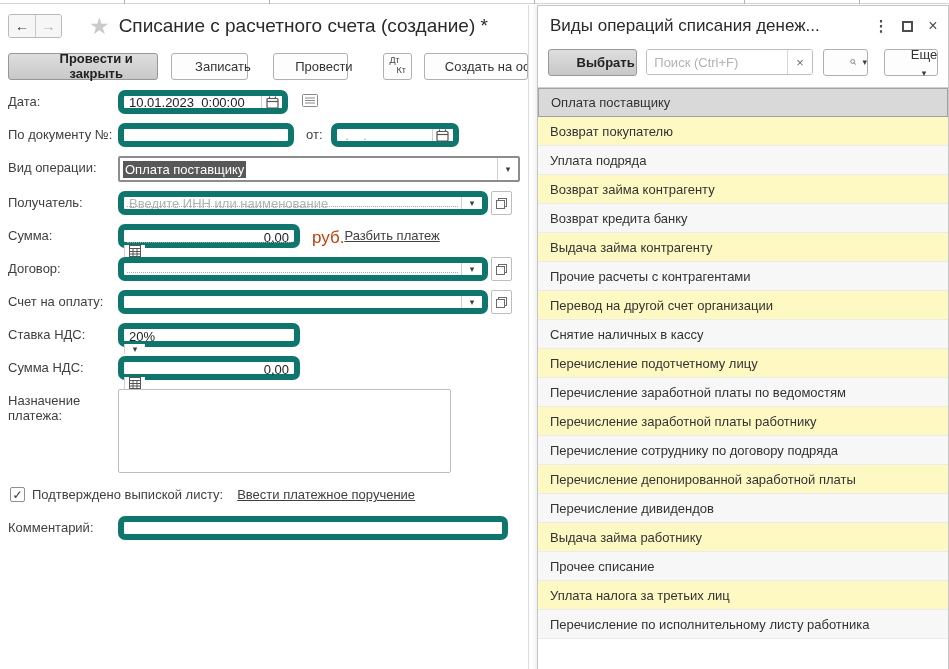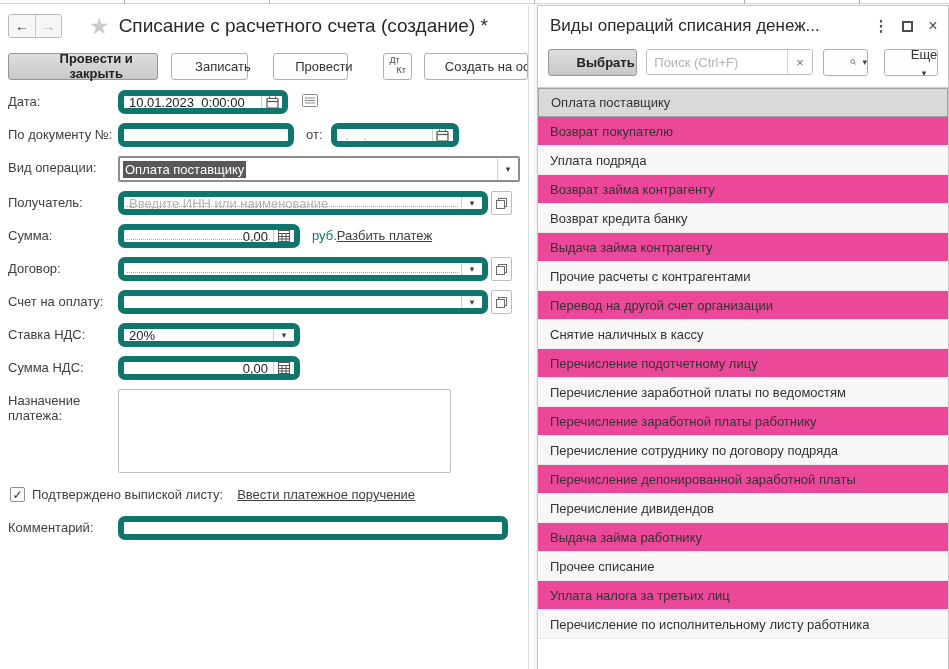--- a/index.html
+++ b/index.html
@@ -55,30 +55,30 @@
   .sec { width:21px; flex:none; border-left:1px solid #cfcfcf; display:flex; align-items:center;
     justify-content:center; color:#555; cursor:pointer; background:#fff; }
   .sec.arrow { font-size:9px; color:#3e3e3e; }
   .num { text-align:right; }
 
   .w-date { width:170px; }
   .w-docno { width:176px; }
   .w-from { width:128px; }
   .w-op { width:402px; }
   .w-ref { width:370px; }
-  .w-amt { width:182px; }
+  .w-amt { width:182px;flex-direction:column; }
 
   .fbox.focused { border:2px solid #8c8c8c; height:26px; border-radius:2px; }
   .selval { align-self:center; margin-left:3px; background:#585858; color:#fff; font-size:13px;
     padding:1px 2px; white-space:nowrap; }
 
   .sidebtn { width:21px; height:24px; border:1px solid #bdbdbd; border-radius:2px; background:#fff;
     margin-left:3px; flex:none; display:flex; align-items:center; justify-content:center; cursor:pointer; }
   .listicon-btn { border:none; background:none; margin-left:14px; cursor:pointer; padding-top:4px; }
-  .aftertext { font-size:13px; color:#0f766e; padding-top:4px; margin-left:12px; }
+  .aftertext { font-size:17px; color:#c2410c; padding-top:4px; margin-left:12px; }
   .link { font-size:13px; color:#404040; text-decoration:underline; cursor:pointer; }
   .frow .link { padding-top:4px; display:inline-block; }
   .fromlabel { font-size:13px; color:#3f3f3f; padding-top:4px; margin:0 8px 0 12px; }
 
   textarea.purpose { width:333px; height:84px; border:1px solid #bdbdbd; border-radius:2px;
     resize:none; font-family:inherit; font-size:13px; padding:3px 5px; color:#222; outline:none; }
 
   .chkrow { display:flex; align-items:center; margin:13px 0 0 2px; height:17px; }
   .checkbox { width:15px; height:15px; border:1px solid #8f8f8f; border-radius:2px; background:#fff;
     display:flex; align-items:center; justify-content:center; font-size:12px; line-height:1;
@@ -111,21 +111,21 @@
   .search input::placeholder { color:#b2b2b2; }
   .search .clear { width:25px; flex:none; border:none; border-left:1px solid #d8d8d8; background:#fff;
     color:#6f6f6f; font-size:13px; cursor:pointer; }
   .b-mag { width:45px; margin-left:10px; gap:6px; }
   .b-more { width:54px; margin-left:16px; gap:6px;flex-direction:column; }
   .dd { font-size:9px; color:#3e3e3e; }
 
   .oplist { position:absolute; top:81px; left:0; right:0; bottom:0; overflow:hidden;
     border-top:1px solid #cfcfcf; }
   .list-row { height:29px; display:flex; align-items:center; padding-left:12px; font-size:13px;
-    color:#333; border-bottom:1px solid #ebebeb; cursor:pointer; background:#ec4899; }
+    color:#333; border-bottom:1px solid #ebebeb; cursor:pointer; background:#fef9c3; }
   .oplist div.list-row:nth-of-type(odd) { background:#f7f7f7; }
   .oplist div.list-row.selected { background:#d9d9d9; border:1px solid #a2a2a2; }
 
   
   .twosq { position:relative; width:11px; height:11px; display:block; }
   .twosq::before { content:""; position:absolute; right:0; top:0; width:7px; height:7px;
     border:1px solid #6b6b6b; }
   .twosq::after { content:""; position:absolute; left:0; bottom:0; width:7px; height:7px;
     border:1px solid #6b6b6b; background:#fff; }
 </style>

